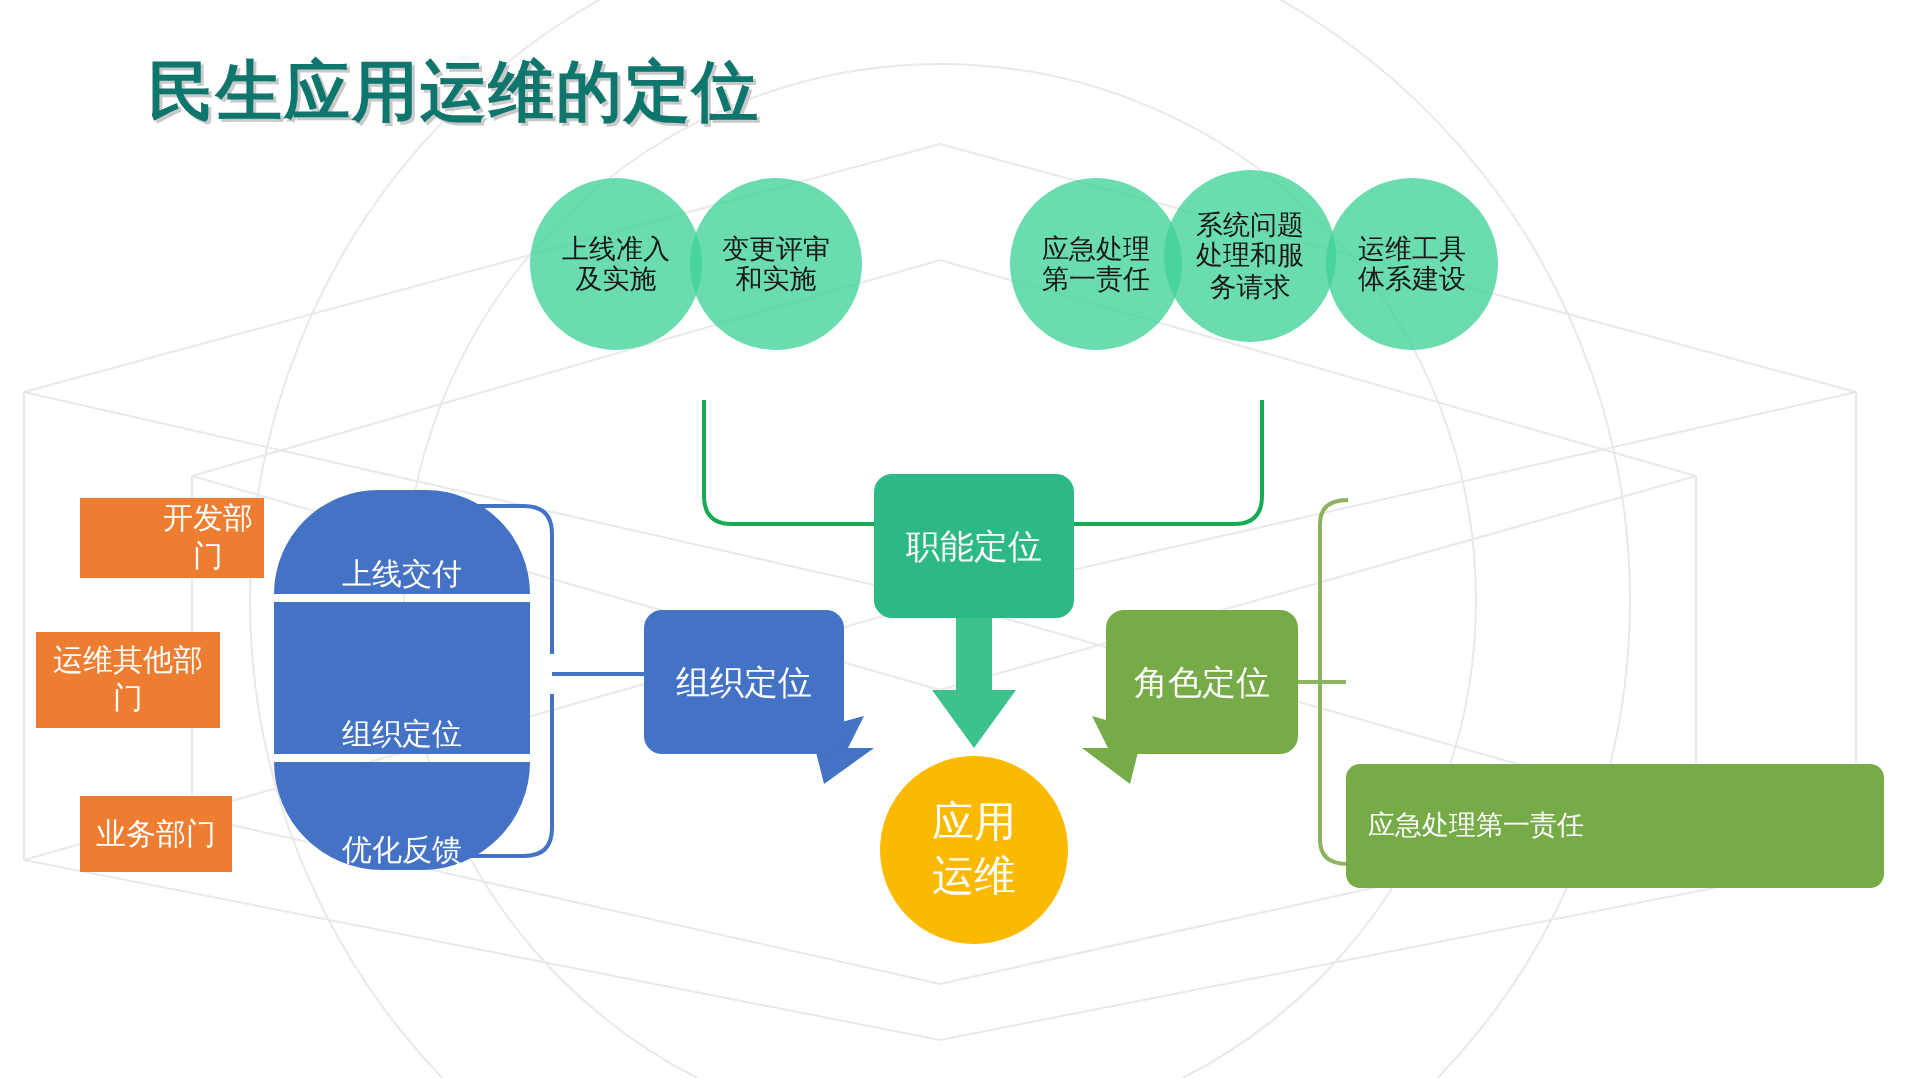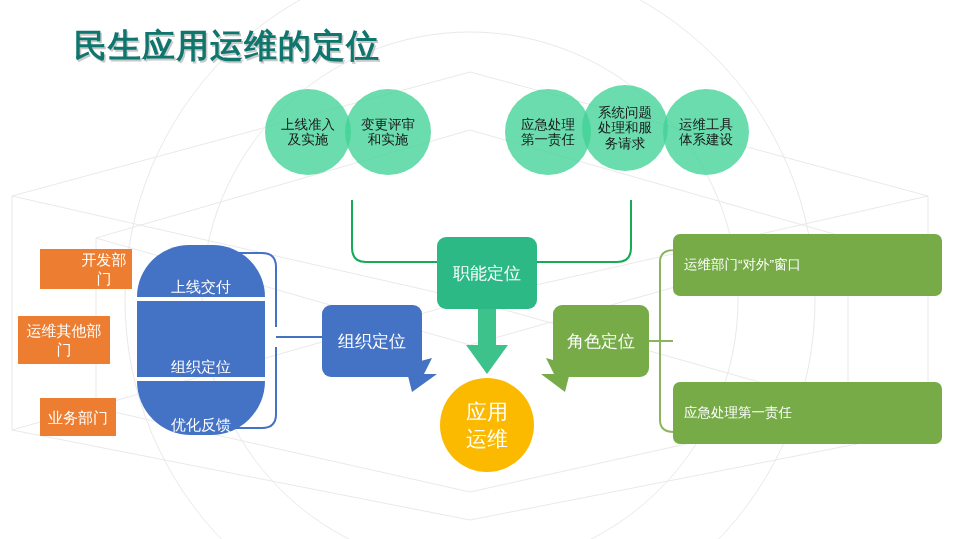--- a/index.html
+++ b/index.html
@@ -203,20 +203,17 @@
     <span>角色定位</span>
   </div>
 
   <div id="circle-core">
     <div>
       <span class="lbl">应用</span>
       <span class="lbl">运维</span>
     </div>
   </div>
 
-  <div class="desc-box" id="desc-0">
-    <span>运维部门“对外”窗口</span>
-  </div>
   <div class="desc-box" id="desc-2">
     <span>应急处理第一责任</span>
   </div>
 
 </div>
 
 </body></html>

